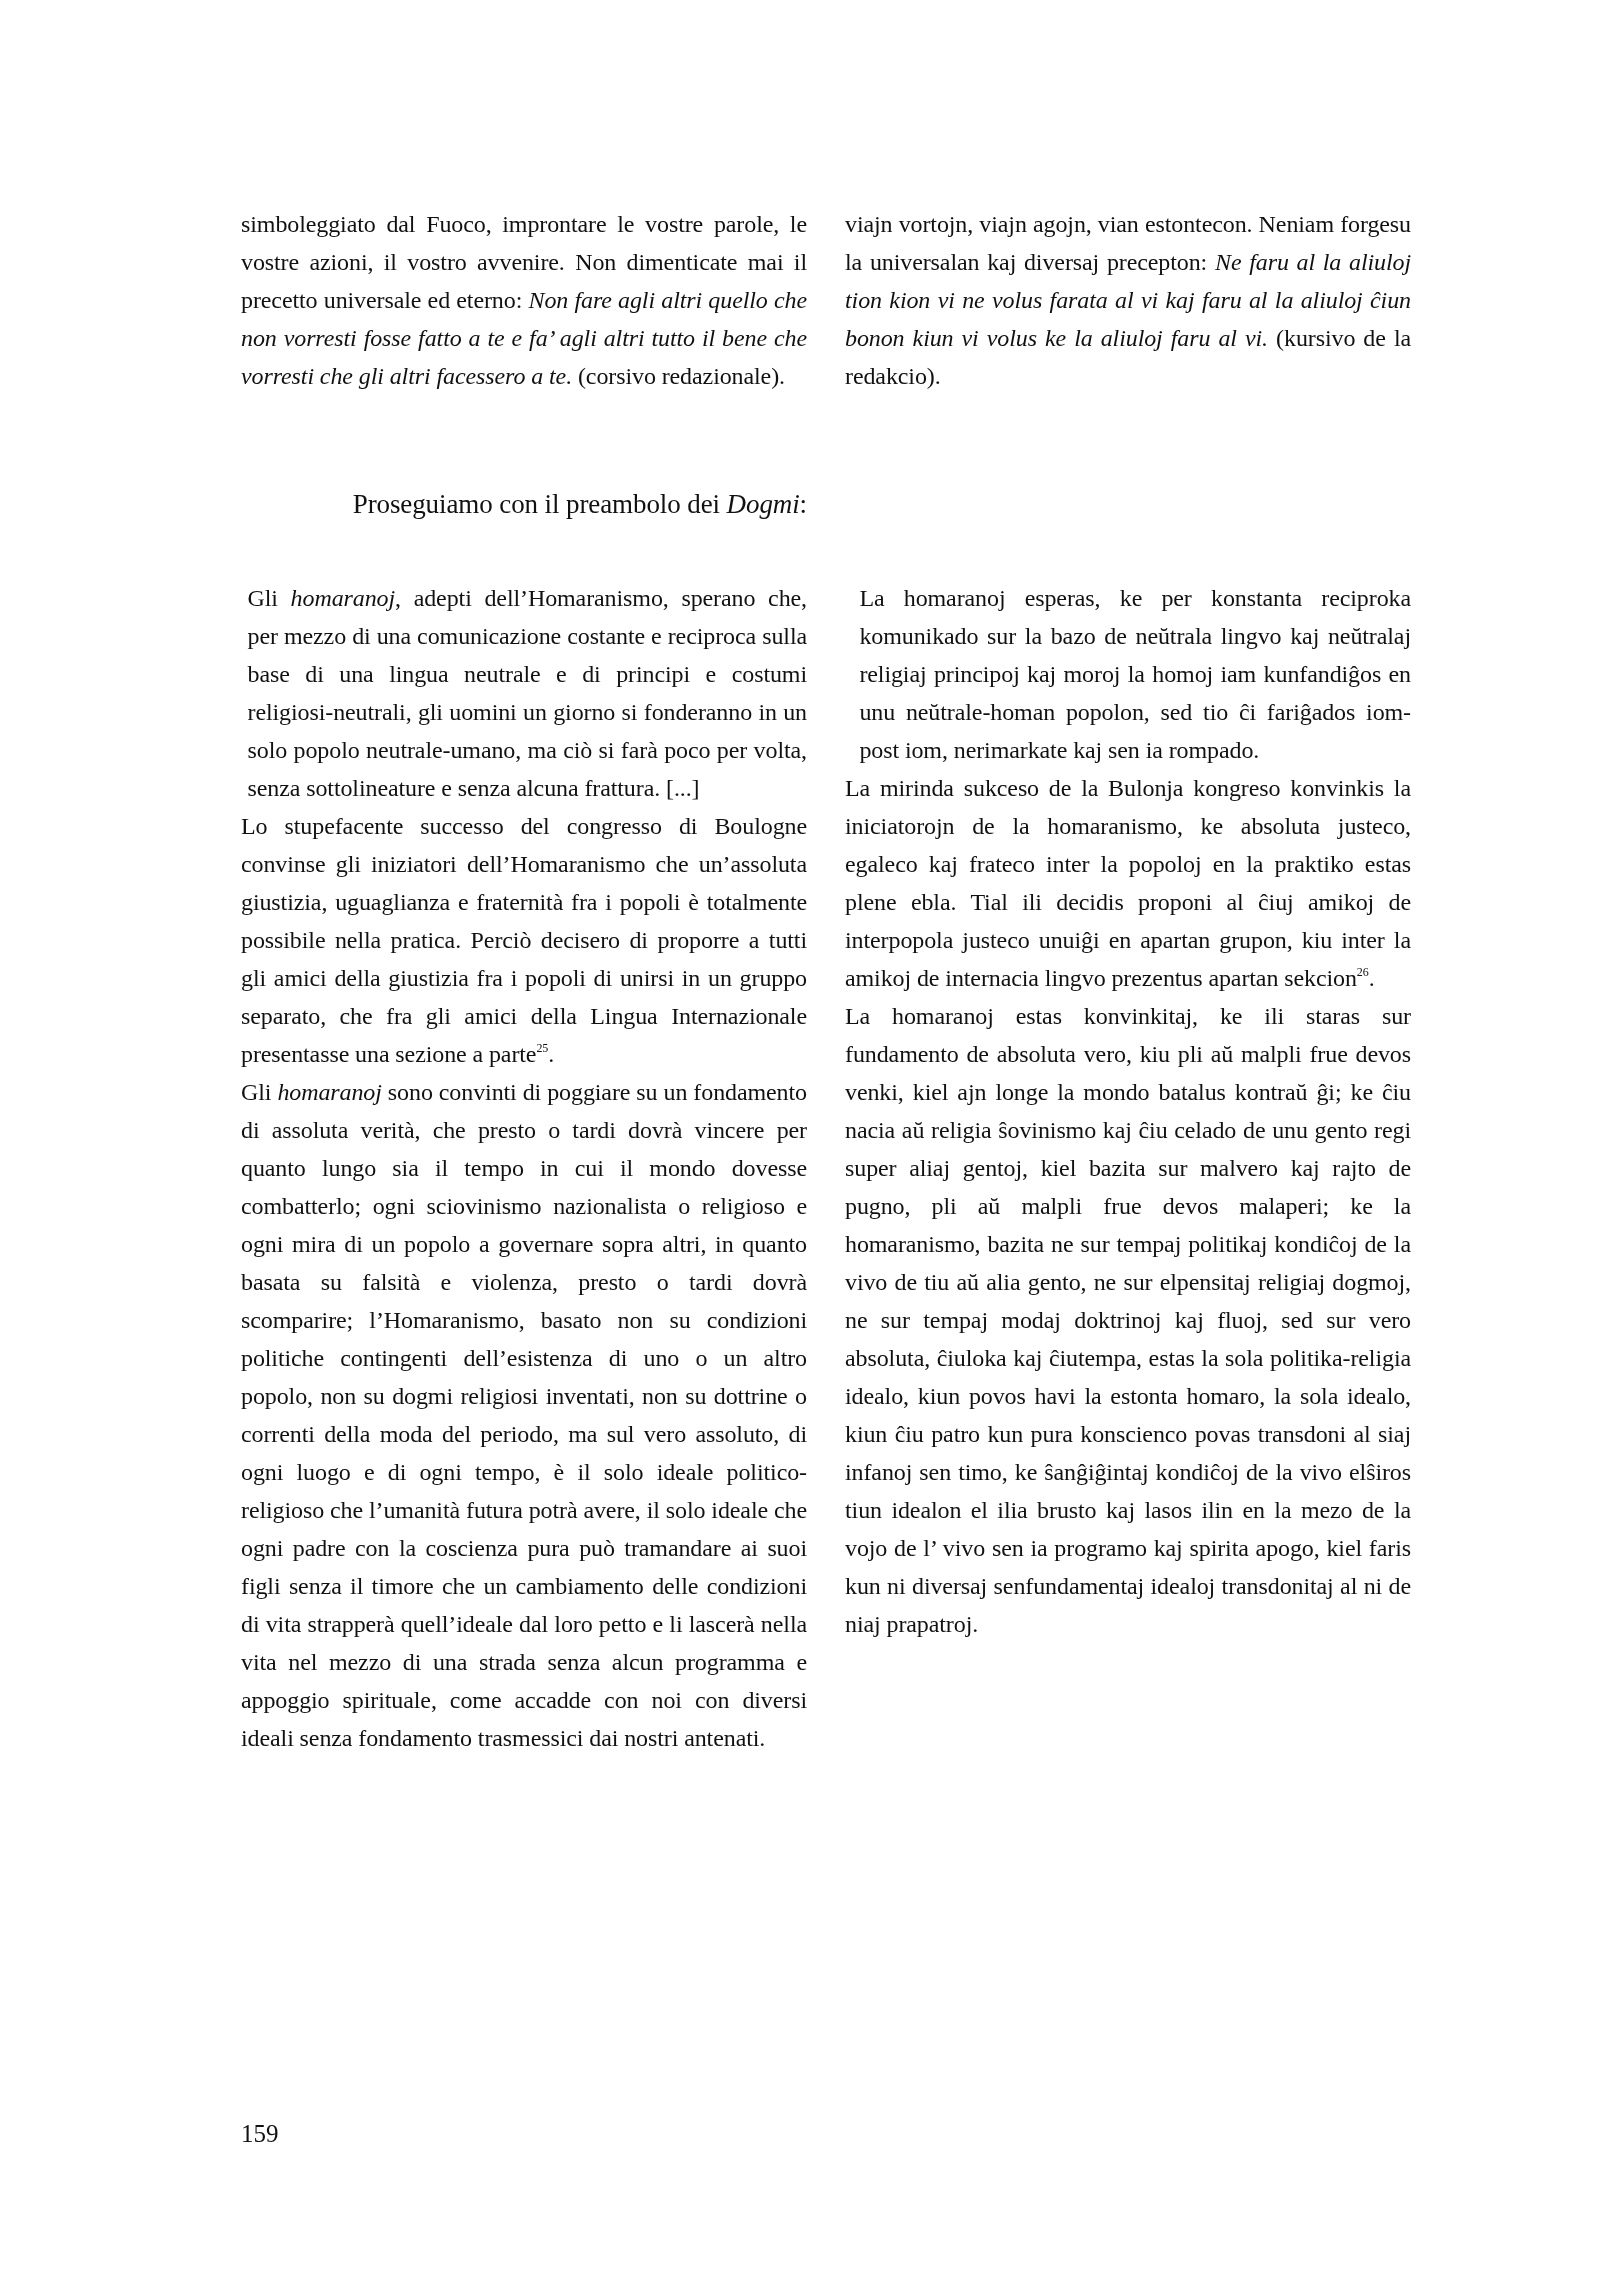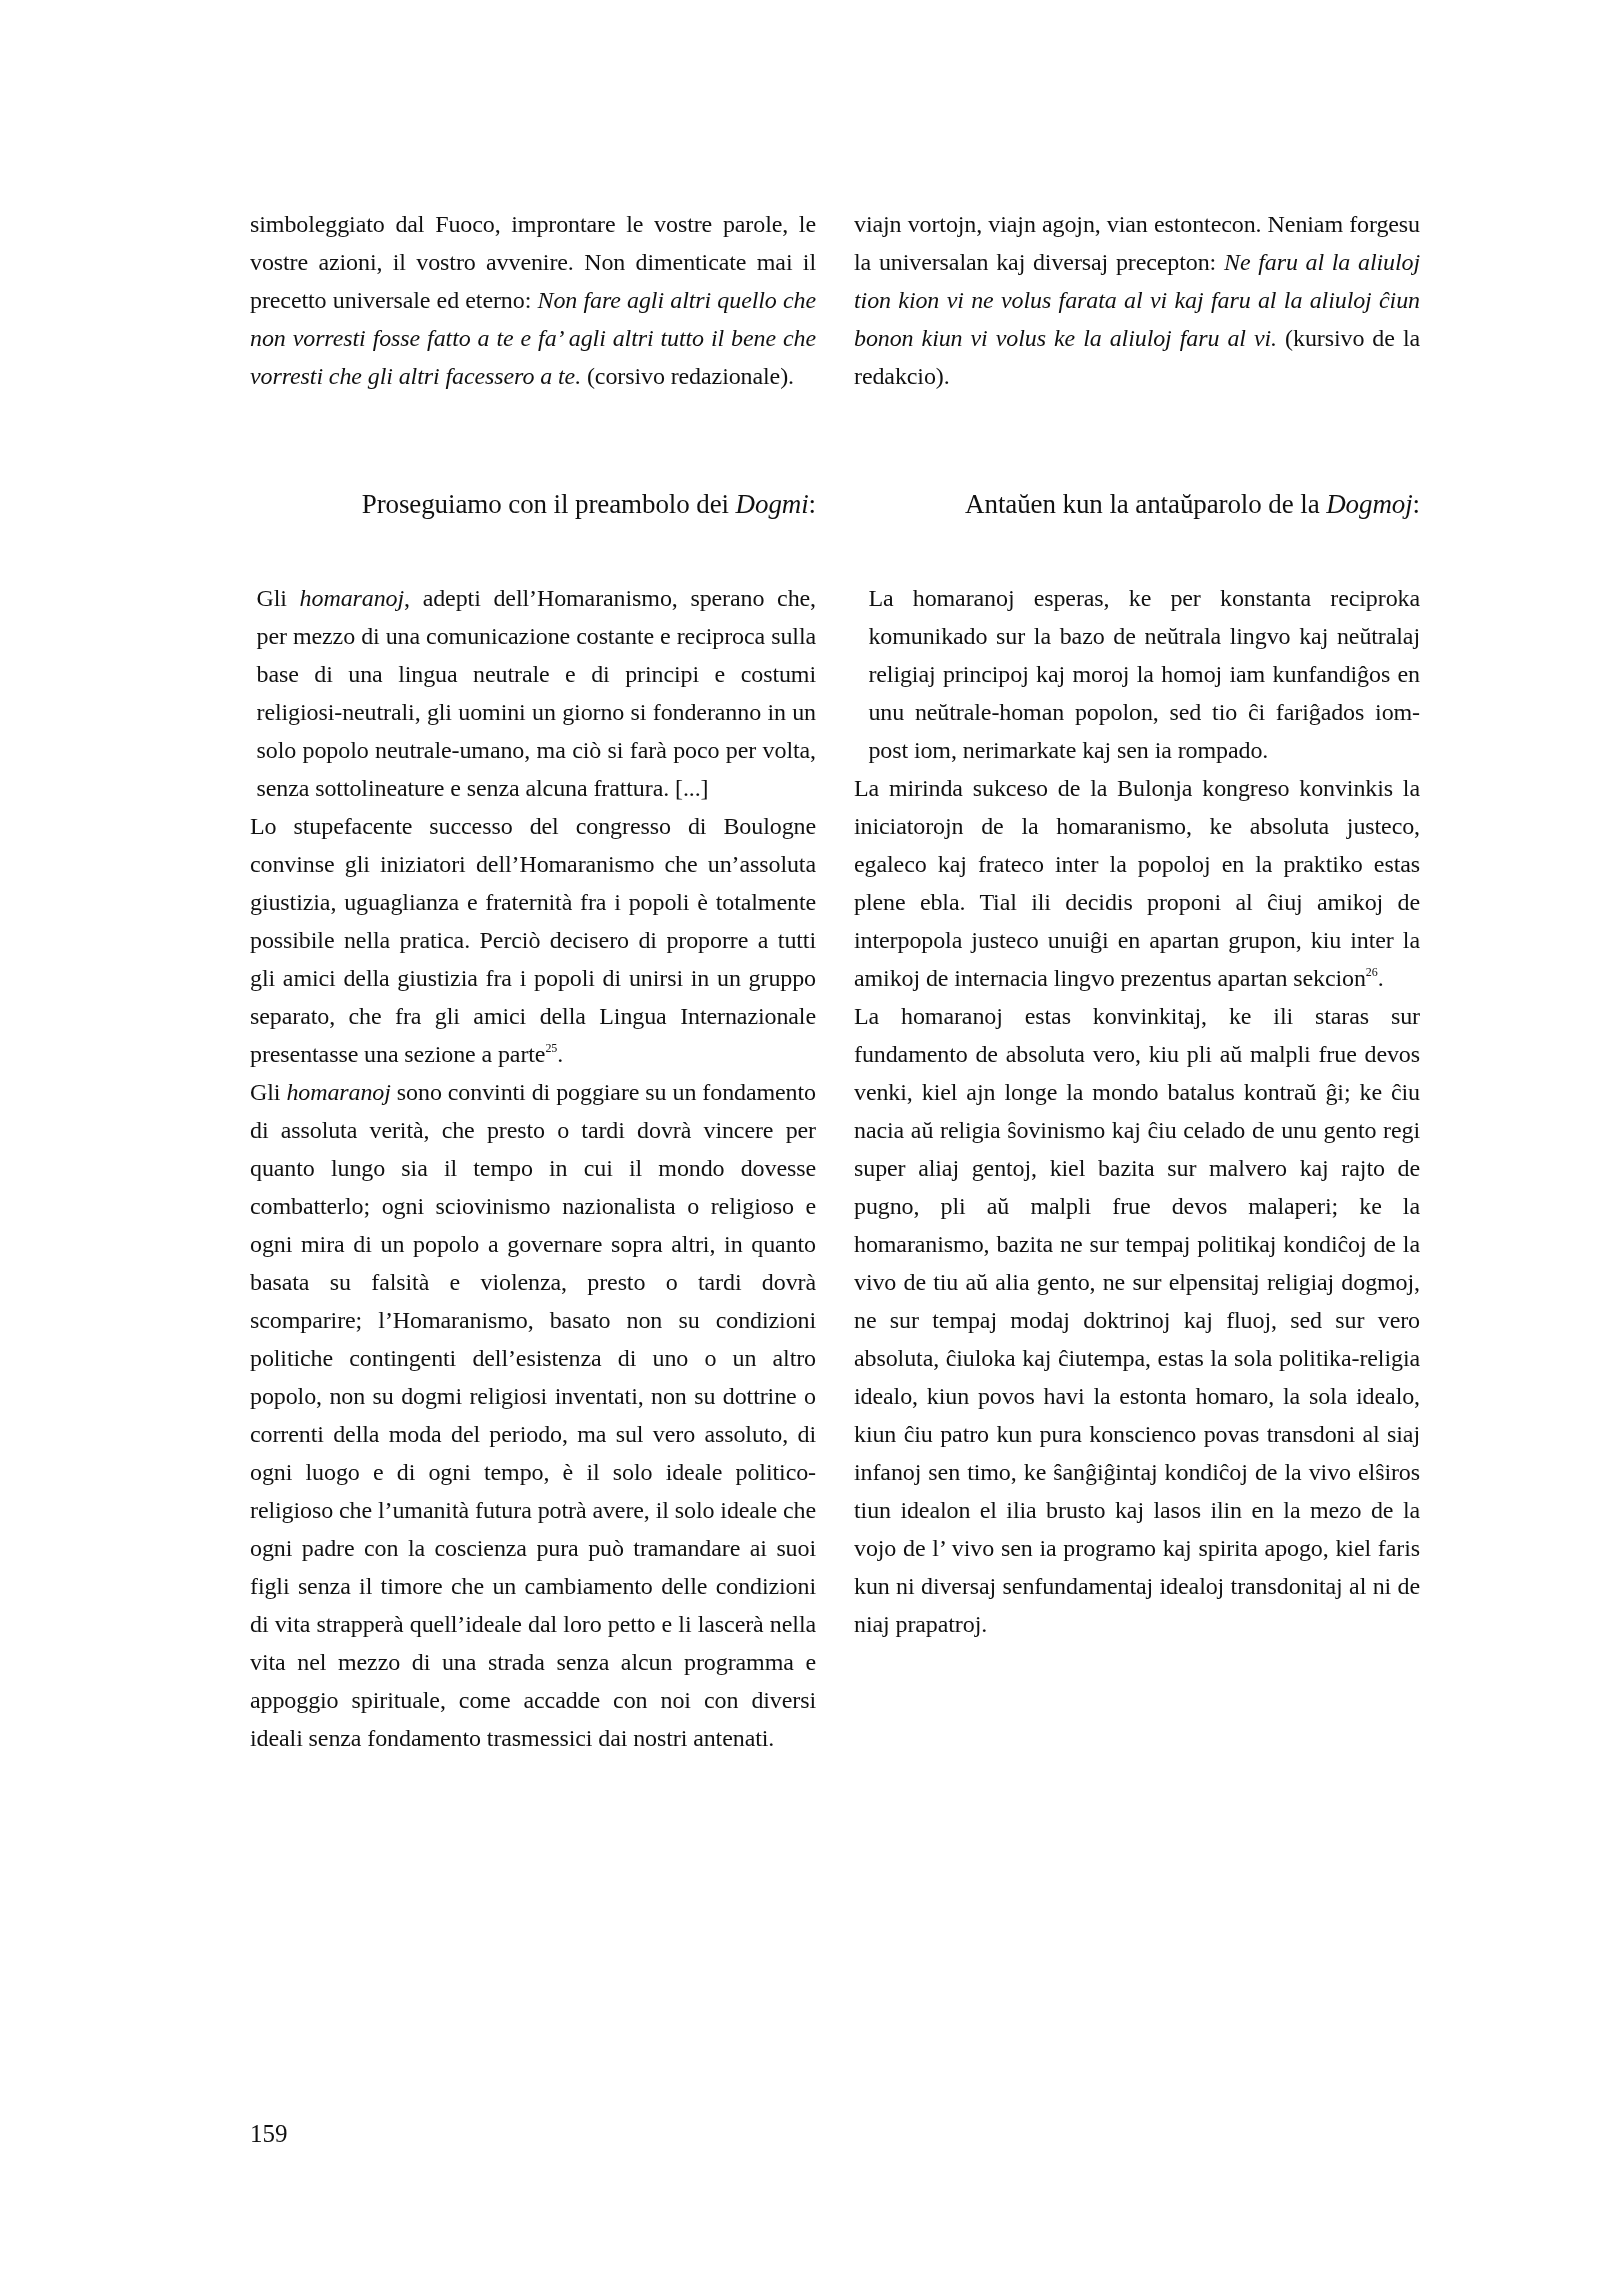--- a/index.html
+++ b/index.html
@@ -1,21 +1,21 @@
 <!DOCTYPE html>
 <html style="font-size:10.5px"><head>
 <meta charset="utf-8">
 <style>
   html, body { margin: 0; padding: 0; background: #ffffff; }
   body {
     width: 1623px; height: 2295px; position: relative; overflow: hidden;
     font-family: "DejaVu Serif", "Liberation Serif", serif;
     color: #111111;
   }
-  .page { position: absolute; left: 17px; top: 0; width: 1429px; height: 2295px; padding-left: 8px; }
+  .page { position: absolute; left: 8px; top: 0; width: 1429px; height: 2295px; padding-left: 8px; }
   .col {
     position: absolute; width: 566px;
     font-size: 24px; line-height: 38px;
     text-align: justify; hyphens: manual;
     font-family: "Liberation Serif", "DejaVu Serif", serif;
     letter-spacing: -0.1px;
   }
   .col-left { left: 233px; }
   .col-right { left: 837px; }
   .top-block { top: 205px; }
@@ -45,23 +45,20 @@
   </div>
   <div class="col col-right top-block">
     <p>
       <span>viajn vortojn, viajn agojn, vian estontecon. Ne­niam forgesu la universalan kaj diversaj prece­pton: </span><span class="it">Ne faru al la aliuloj tion kion vi ne volus farata al vi kaj faru al la aliuloj ĉiun bonon kiun vi volus ke la aliuloj faru al vi.</span><span> (kursivo de la redak­cio).</span>
     </p>
   </div>
 
   <div class="col col-left heading-block">
     <span>Proseguiamo con il preambolo dei </span><span class="it">Dogmi</span><span>:</span>
   </div>
-  <div class="col col-right heading-block">
-    <span>Antaŭen kun la antaŭparolo de la </span><span class="it">Dogmoj</span><span>:</span>
-  </div>
 
   <div class="col col-left body-block">
     <p class="indent">
       <span>Gli </span><span class="it">homaranoj</span><span>, adepti dell’Homaranismo, spe­rano che, per mezzo di una comunicazione co­stante e reciproca sulla base di una lingua neu­trale e di principi e costumi religiosi-neutrali, gli uomini un giorno si fonderanno in un so­lo popolo neutrale-umano, ma ciò si farà poco per volta, senza sottolineature e senza alcuna frattura. [...]</span>
     </p>
     <p>
       <span>Lo stupefacente successo del congresso di Bou­logne convinse gli iniziatori dell’Homarani­smo che un’assoluta giustizia, uguaglianza e fraternità fra i popoli è totalmente possibile nella pratica. Perciò decisero di proporre a tut­ti gli amici della giustizia fra i popoli di unirsi in un gruppo separato, che fra gli amici della Lingua Internazionale presentasse una sezione a parte</span><sup>25</sup><span>.</span>
     </p>
     <p>
       <span>Gli </span><span class="it">homaranoj</span><span> sono convinti di poggiare su un fondamento di assoluta verità, che presto o tar­di dovrà vincere per quanto lungo sia il tempo in cui il mondo dovesse combatterlo; ogni scio­vinismo nazionalista o religioso e ogni mira di un popolo a governare sopra altri, in quanto basata su falsità e violenza, presto o tardi do­vrà scomparire; l’Homaranismo, basato non su condizioni politiche contingenti dell’esistenza di uno o un altro popolo, non su dogmi reli­giosi inventati, non su dottrine o correnti della moda del periodo, ma sul vero assoluto, di ogni luogo e di ogni tempo, è il solo ideale politico-religioso che l’umanità futura potrà avere, il solo ideale che ogni padre con la co­scienza pura può tramandare ai suoi figli senza il timore che un cambiamento delle condizio­ni di vita strapperà quell’ideale dal loro petto e li lascerà nella vita nel mezzo di una strada senza alcun programma e appoggio spirituale, come accadde con noi con diversi ideali senza fondamento trasmessici dai nostri antenati.</span>

